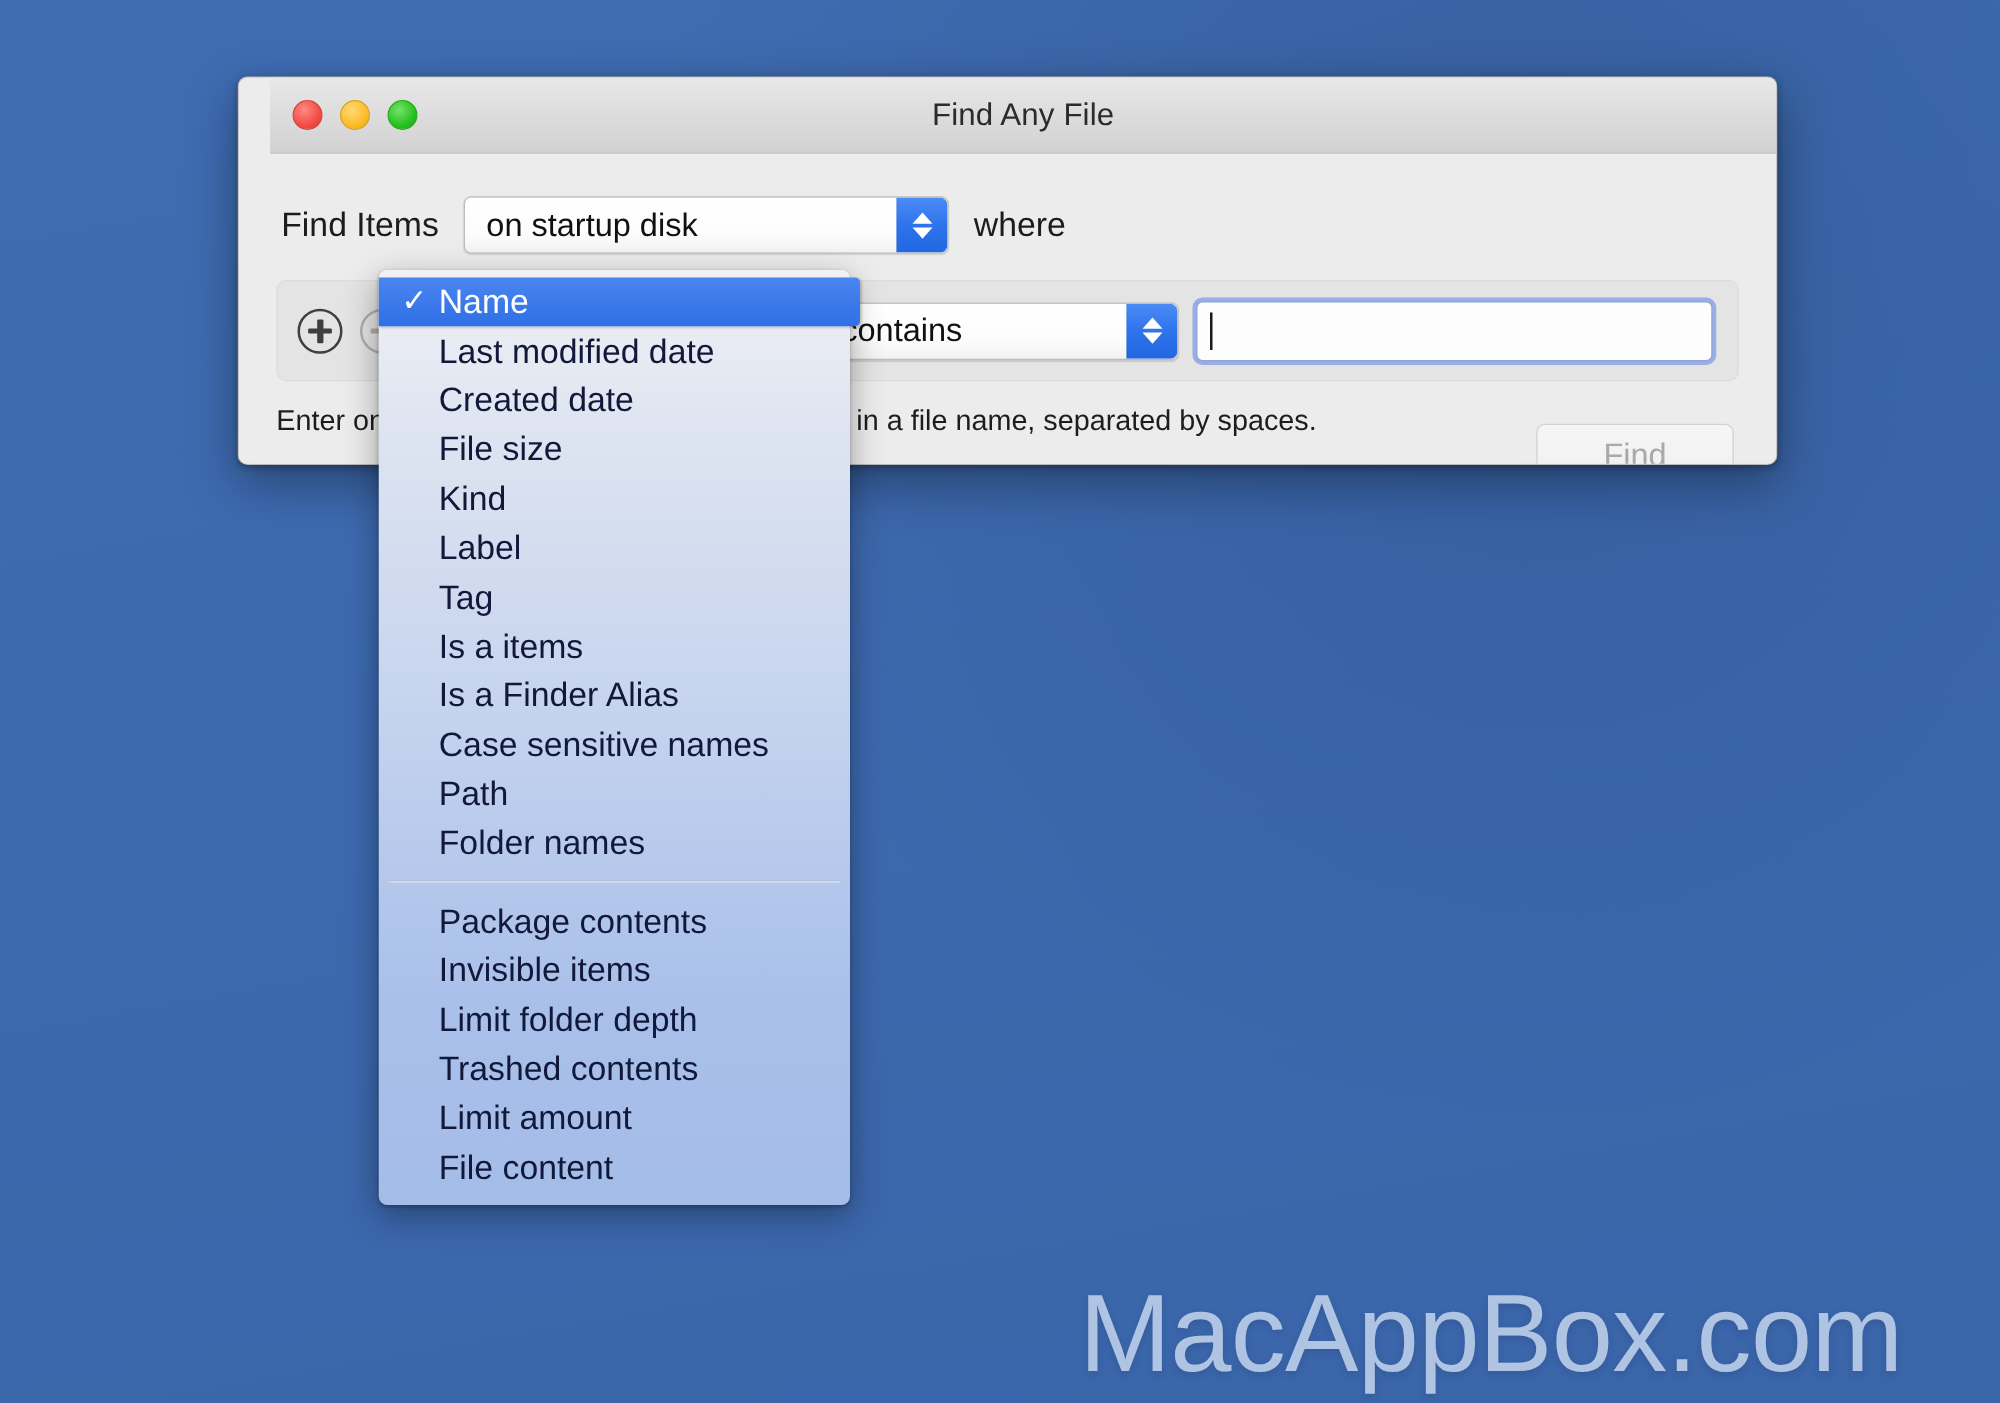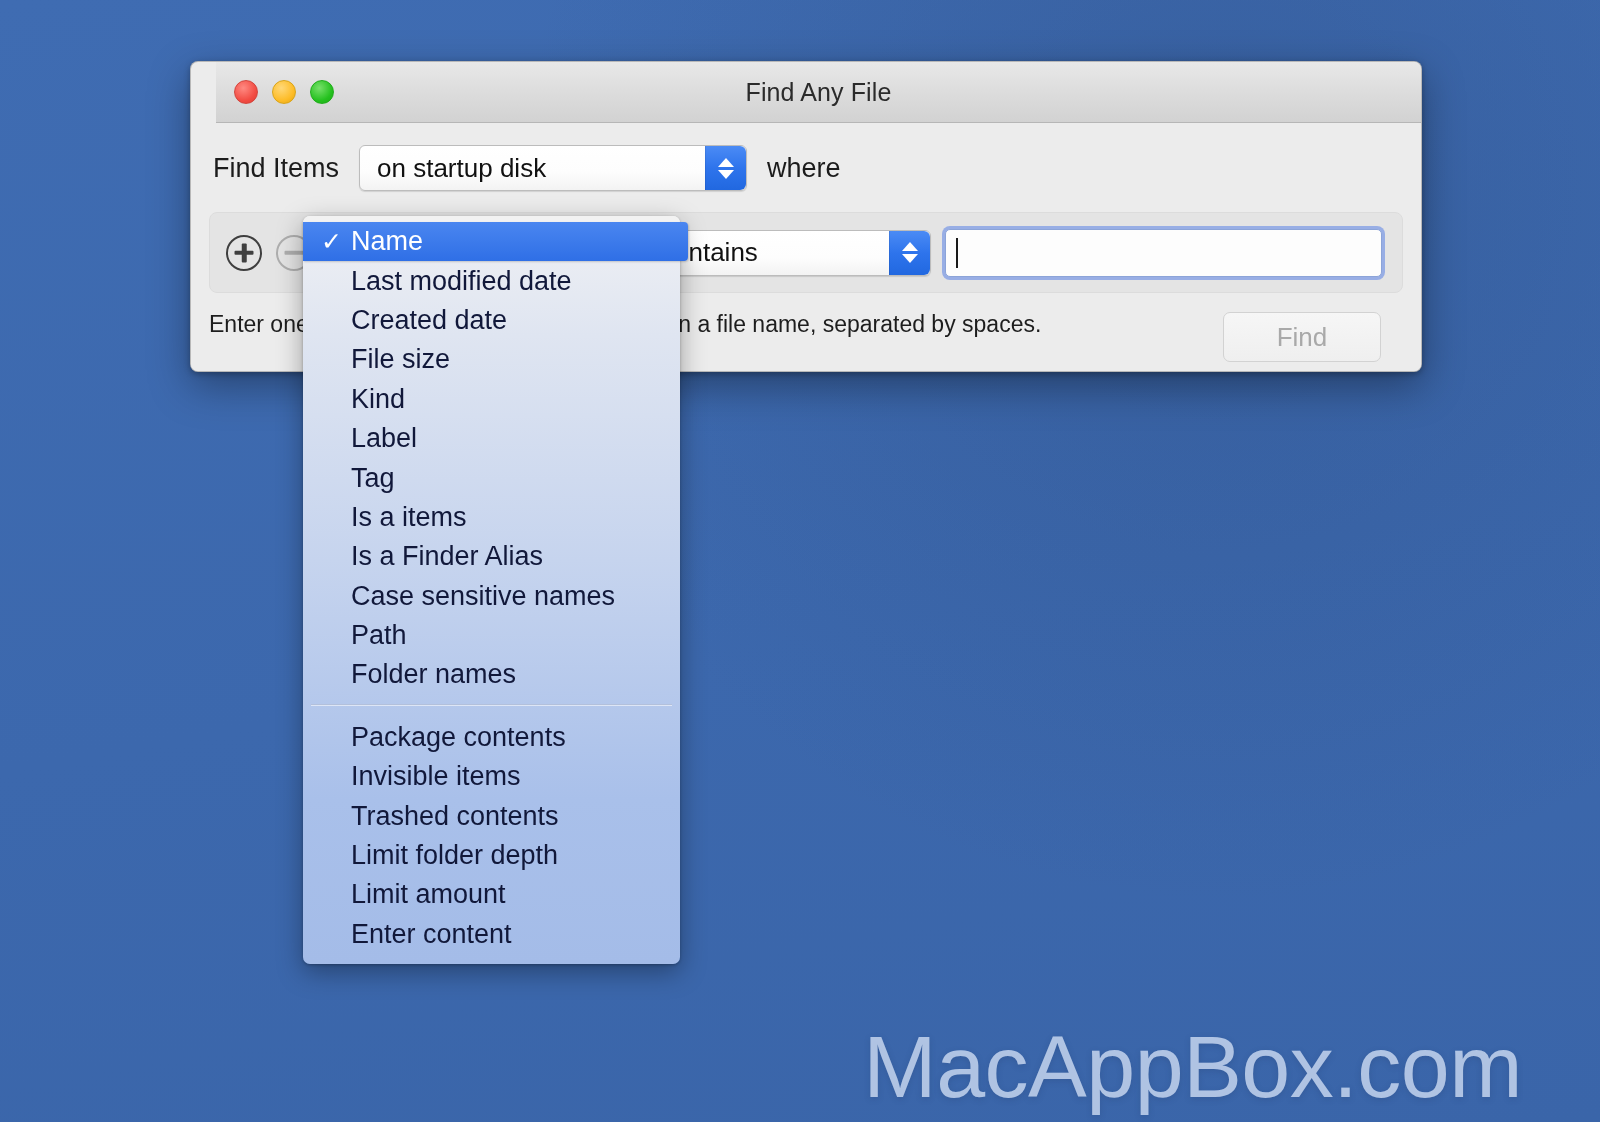--- a/index.html
+++ b/index.html
@@ -71,21 +71,21 @@
   #window-title {
     width: 100%;
     text-align: center;
     font-size: 25px;
     color: #2b2b2b;
     letter-spacing: 0.1px;
   }
 
   
   #window-body {
-    padding: 0;
+    padding: 12px;
     background: #ececec;
     height: calc(100% - 61px);
     position: relative;
   }
 
   
   #scope-row {
     display: flex;
     align-items: center;
     padding: 22px 0 0 22px;
@@ -211,21 +211,21 @@
     width: 156px;
     height: 48px;
     border-radius: 7px;
     background: linear-gradient(to bottom, #f6f6f6 0%, #efefef 100%);
     border: 1px solid #d2d2d2;
     display: flex;
     align-items: center;
     justify-content: center;
     font-size: 26px;
     color: #a9a9a9;
-    margin-top: 3px;
+    margin-top: 18px;
     margin-right: 4px;
   }
 
   
   #menu {
     position: absolute;
     left: 303px;
     top: 216px;
     width: 377px;
     border-radius: 7px;
@@ -399,27 +399,27 @@
         <span>Folder names</span>
       </div>
       <div class="menu-sep"></div>
       <div class="menu-item">
         <span>Package contents</span>
       </div>
       <div class="menu-item">
         <span>Invisible items</span>
       </div>
       <div class="menu-item">
+        <span>Limit folder depth</span>
+      </div>
+      <div class="menu-item">
         <span>Trashed contents</span>
       </div>
       <div class="menu-item">
-        <span>Limit folder depth</span>
-      </div>
-      <div class="menu-item">
         <span>Limit amount</span>
       </div>
       <div class="menu-item">
-        <span>Enter content</span>
+        <span>File content</span>
       </div>
     </div>
 </div>
 
 <div id="watermark">MacAppBox.com</div>
 
 </body></html>

